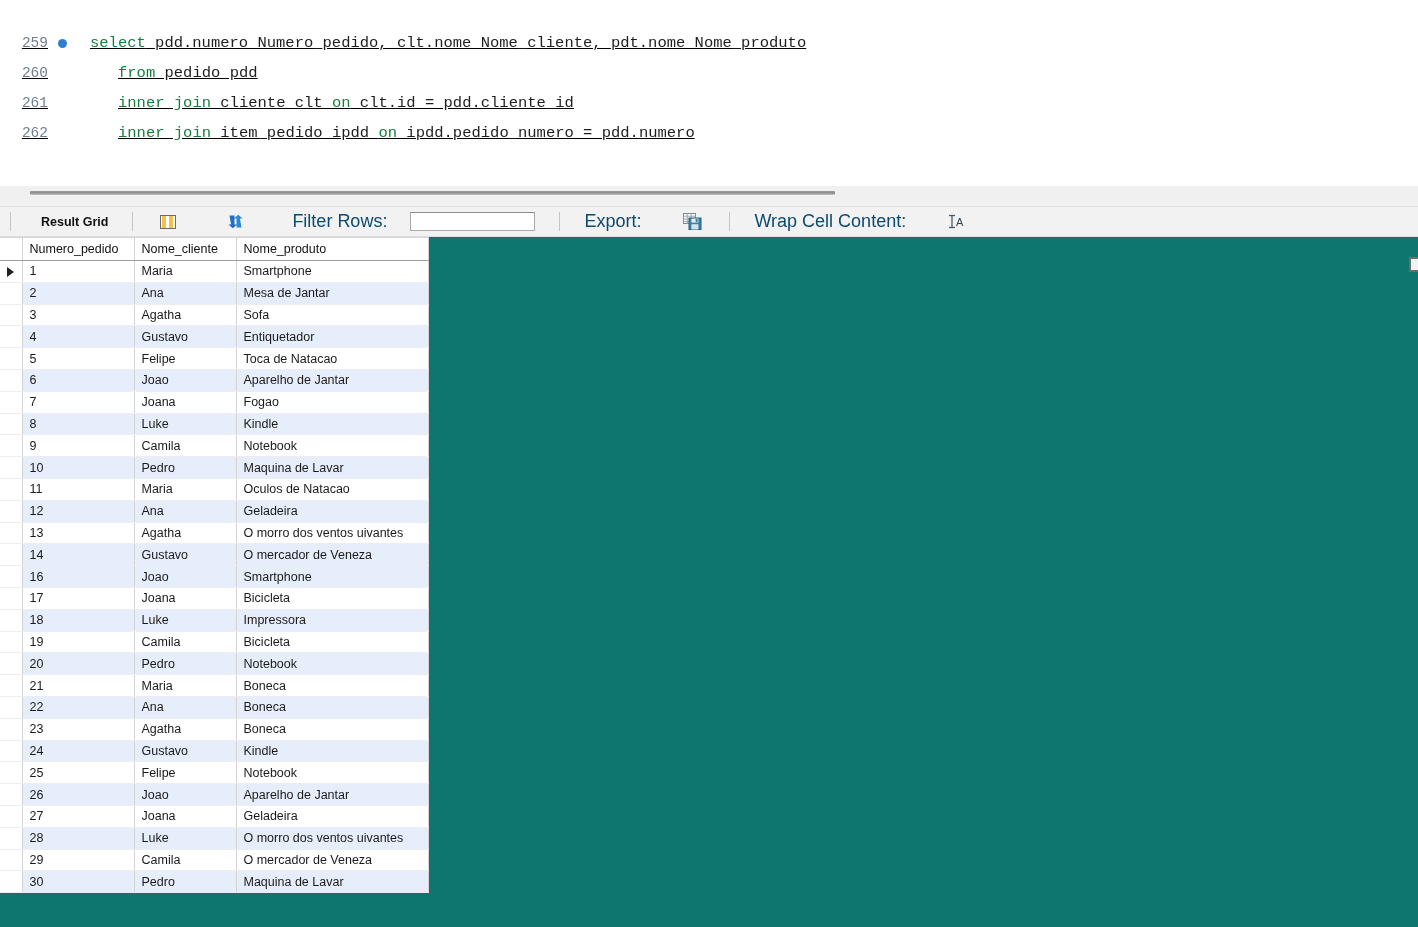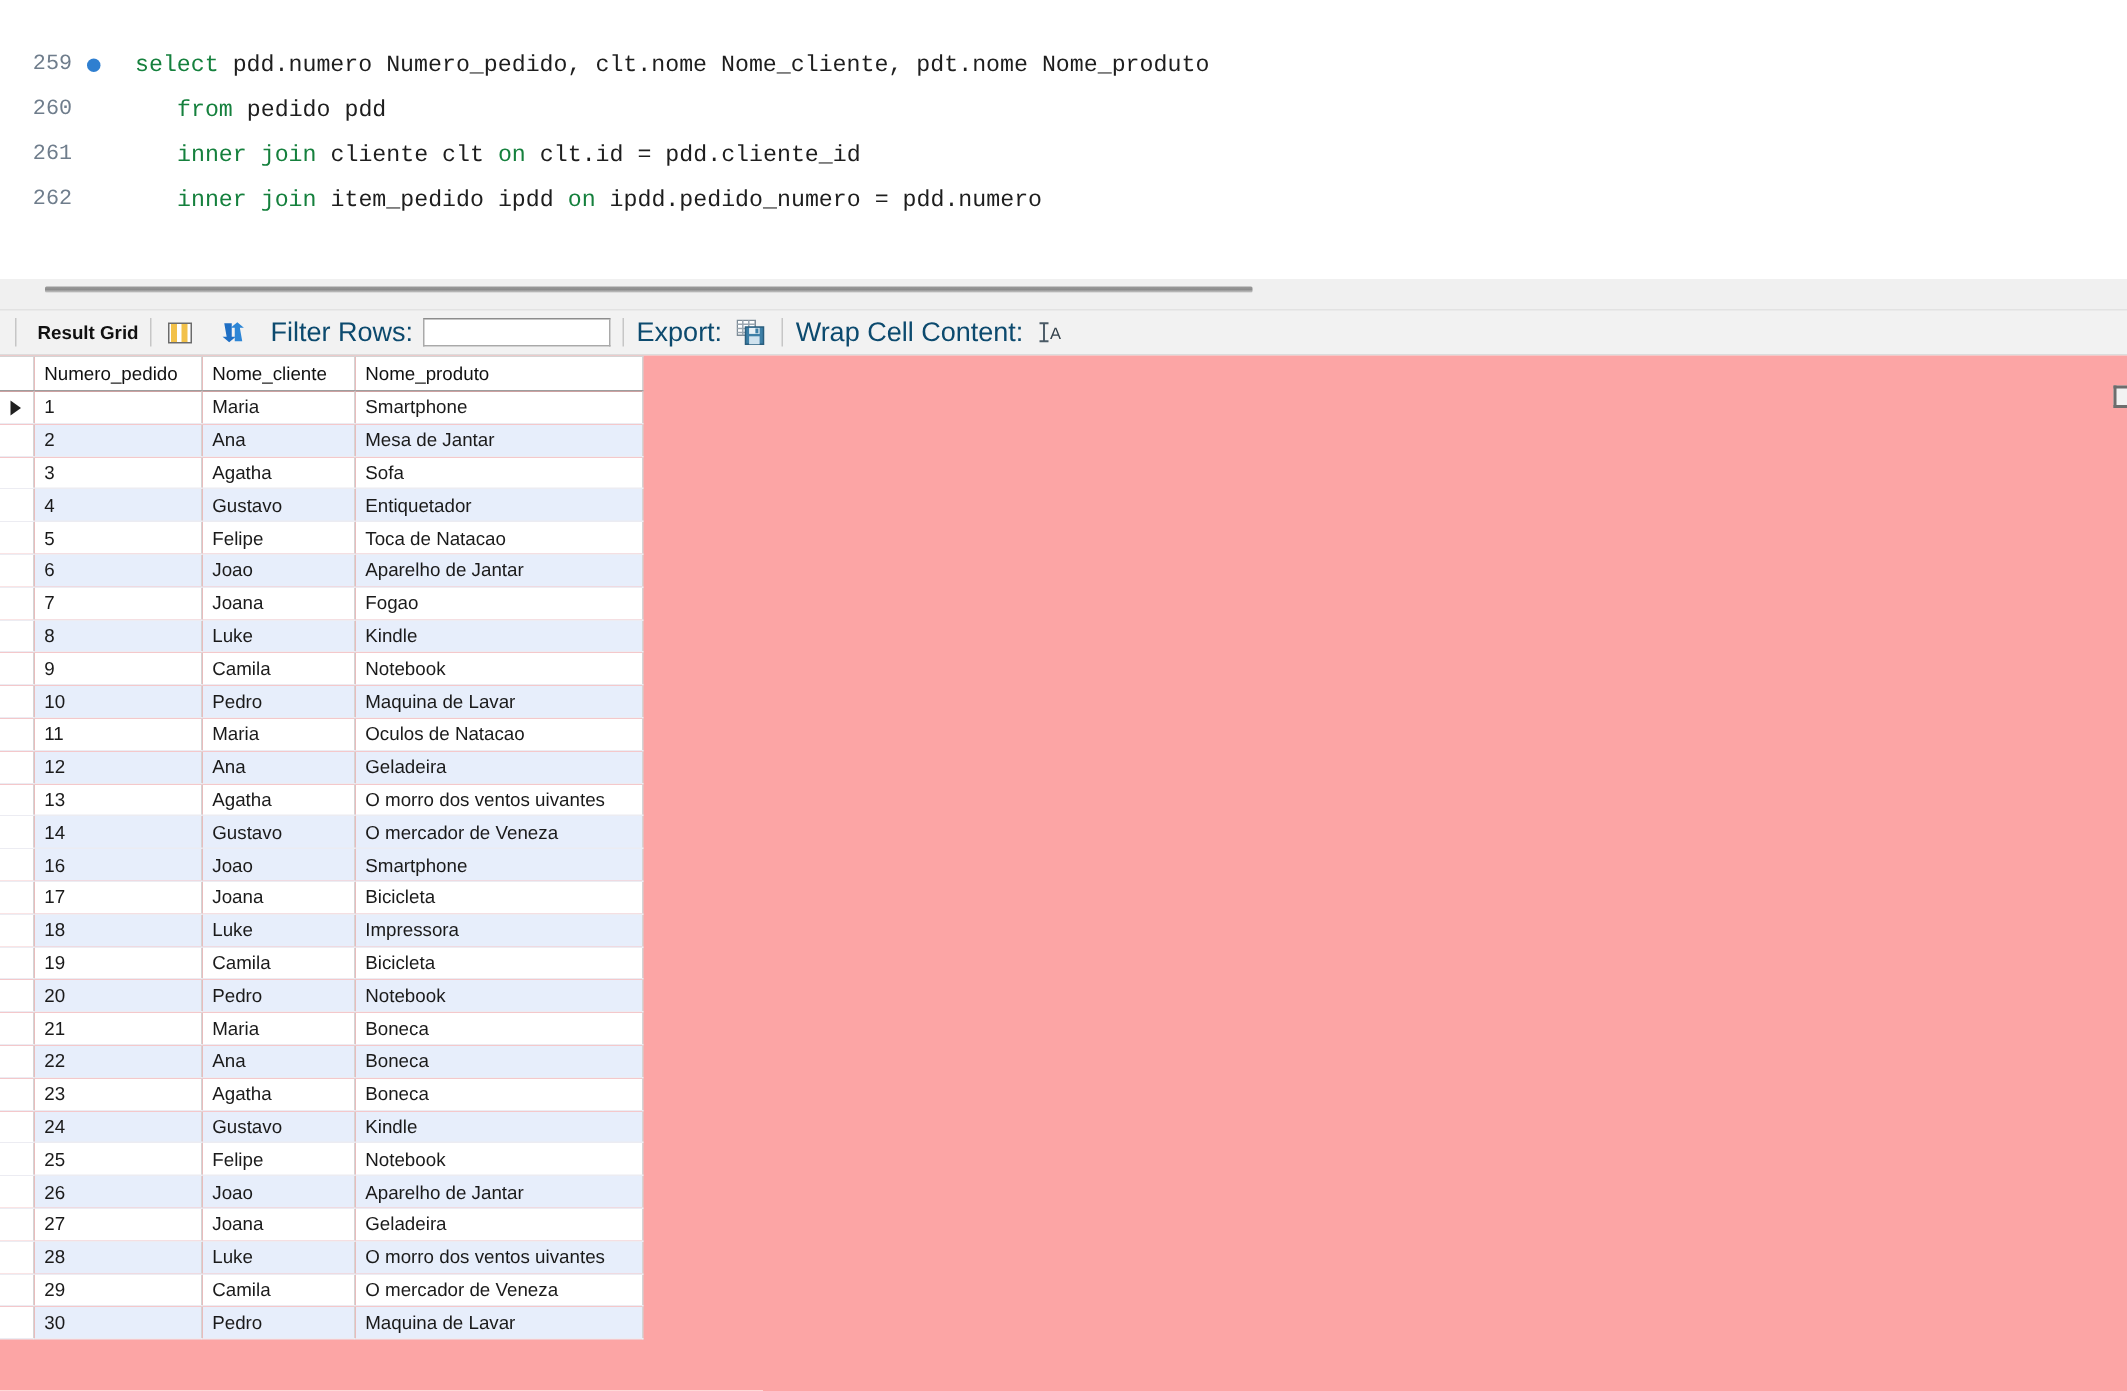--- a/index.html
+++ b/index.html
@@ -21,20 +21,21 @@
     background: #ffffff;
     padding-top: 28px;
   }
   .code-line {
     display: flex;
     align-items: center;
     height: 30px;
     font-family: "Liberation Mono", monospace;
     font-size: 15.5px;
     white-space: pre;
+    text-decoration: underline;
   }
   .gutter {
     width: 52px;
     min-width: 52px;
     text-align: right;
     color: #6f7d8c;
     font-family: "Liberation Mono", monospace;
     font-size: 14.5px;
     padding-right: 4px;
     user-select: none;
@@ -80,20 +81,21 @@
     width: 1418px;
     height: 31px;
     background: #f2f2f2;
     border-top: 1px solid #e2e2e2;
     border-bottom: 1px solid #dcdcdc;
     display: flex;
     align-items: center;
     padding-left: 2px;
     font-size: 12.5px;
     color: #1c1c1c;
+    gap: 16px;
   }
   .tb-sep {
     width: 1px;
     height: 19px;
     background: #c6c6c6;
     margin: 0 8px;
   }
   .tb-label {
     font-weight: bold;
     font-size: 12.5px;
@@ -154,21 +156,21 @@
   .ico-export { display: block; }
 
   
   .ico-wrap { display: block; }
 
   
   #grid-area {
     position: relative;
     width: 1418px;
     height: 690px;
-    background: #fca5a5;
+    background: #0f766e;
     overflow: hidden;
   }
   table.rgrid {
     border-collapse: collapse;
     table-layout: fixed;
     font-family: "Liberation Sans", sans-serif;
     font-size: 12.5px;
     color: #1a1a1a;
   }
   table.rgrid th, table.rgrid td {

